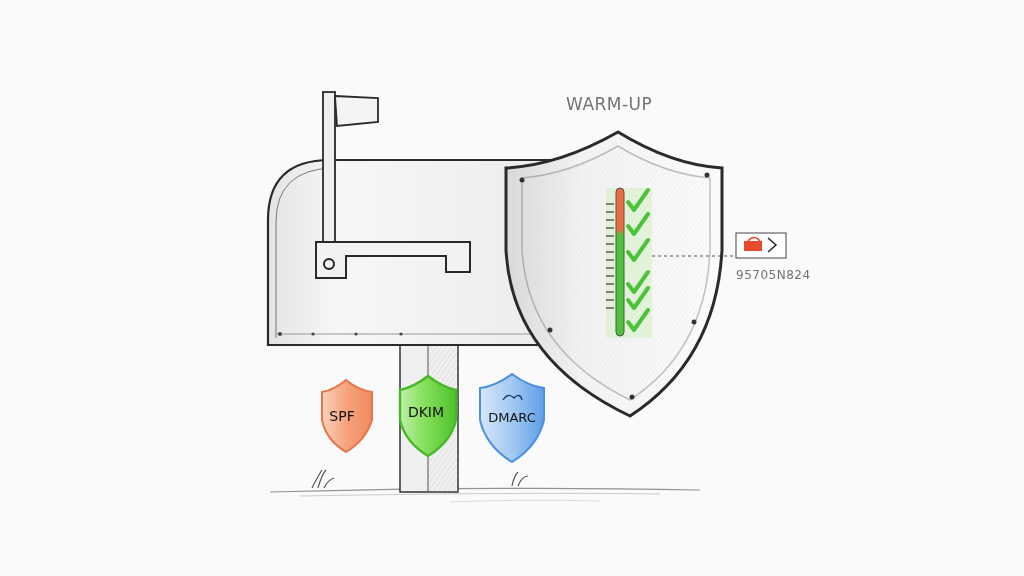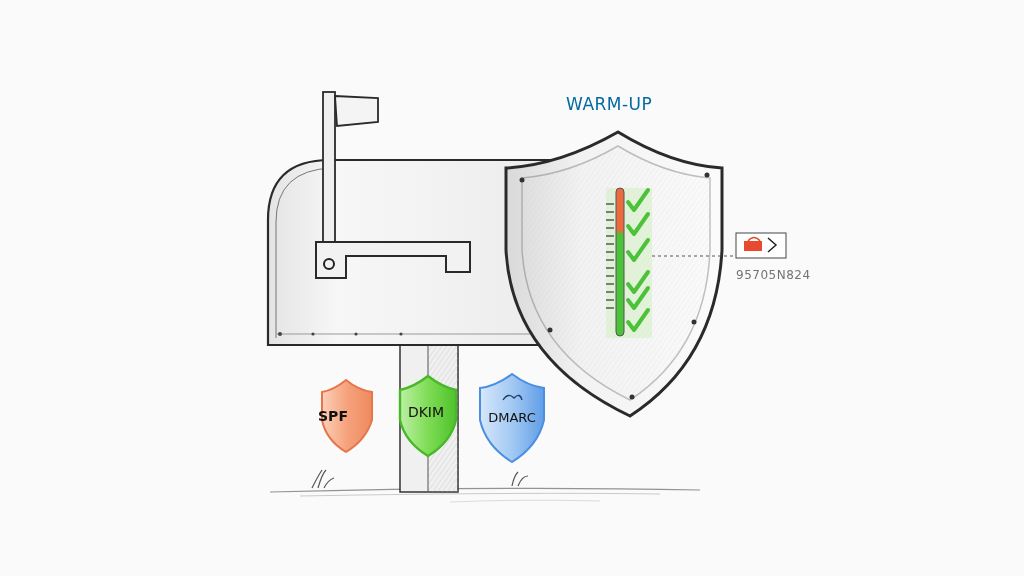--- a/index.html
+++ b/index.html
@@ -1,19 +1,19 @@
 <!DOCTYPE html>
 <html><head>
   <meta charset="utf-8">
   <style>
     html, body { margin:0; padding:0; }
     body { width:1024px; height:576px; background:#fafafa; overflow:hidden; position:relative; font-family:"DejaVu Sans", sans-serif; }
     .canvas { position:absolute; left:0; top:0; width:1024px; height:576px; }
     .label { position:absolute; font-family:"DejaVu Sans", sans-serif; }
-    .warmup { left:566px; top:94px; font-size:17px; color:#0369a1; letter-spacing:0.5px; }
+    .warmup { left:566px; top:94px; font-size:17px; color:#737373; letter-spacing:0.5px; }
     .code { left:736px; top:268px; font-size:12px; color:#737373; letter-spacing:0.5px; }
     .badge-text { position:absolute; font-size:14px; color:#111; text-align:center; font-family:"DejaVu Sans", sans-serif; }
   </style>
 </head>
 <body>
 
 <div class="canvas">
 <svg width="1024" height="576" viewBox="0 0 1024 576" xmlns="http://www.w3.org/2000/svg">
   <defs>
     <linearGradient id="boxShade" x1="0" y1="0" x2="1" y2="0">
@@ -143,15 +143,15 @@
   <g>
     <path d="M512 374 Q 496 386 480 388 L480 420 Q 486 446 512 462 Q 538 446 544 420 L544 388 Q 528 386 512 374 Z" fill="url(#dmarcGrad)" stroke="#4a8fe0" stroke-width="2"></path>
     <path d="M503 400 Q 508 392 514 398 Q 520 392 522 400" fill="none" stroke="#1c3d6a" stroke-width="1.3"></path>
   </g>
 </svg>
 </div>
 
 <div class="label warmup">WARM-UP</div>
 <div class="label code">95705N824</div>
 
-<div class="badge-text" style="left:313px; top:408px; width:40px;font-weight:bold;">SPF</div>
+<div class="badge-text" style="left:322px; top:408px; width:40px;">SPF</div>
 <div class="badge-text" style="left:400px; top:404px; width:52px;">DKIM</div>
 <div class="badge-text" style="left:480px; top:410px; width:64px; font-size:13px;">DMARC</div>
 
 </body></html>

